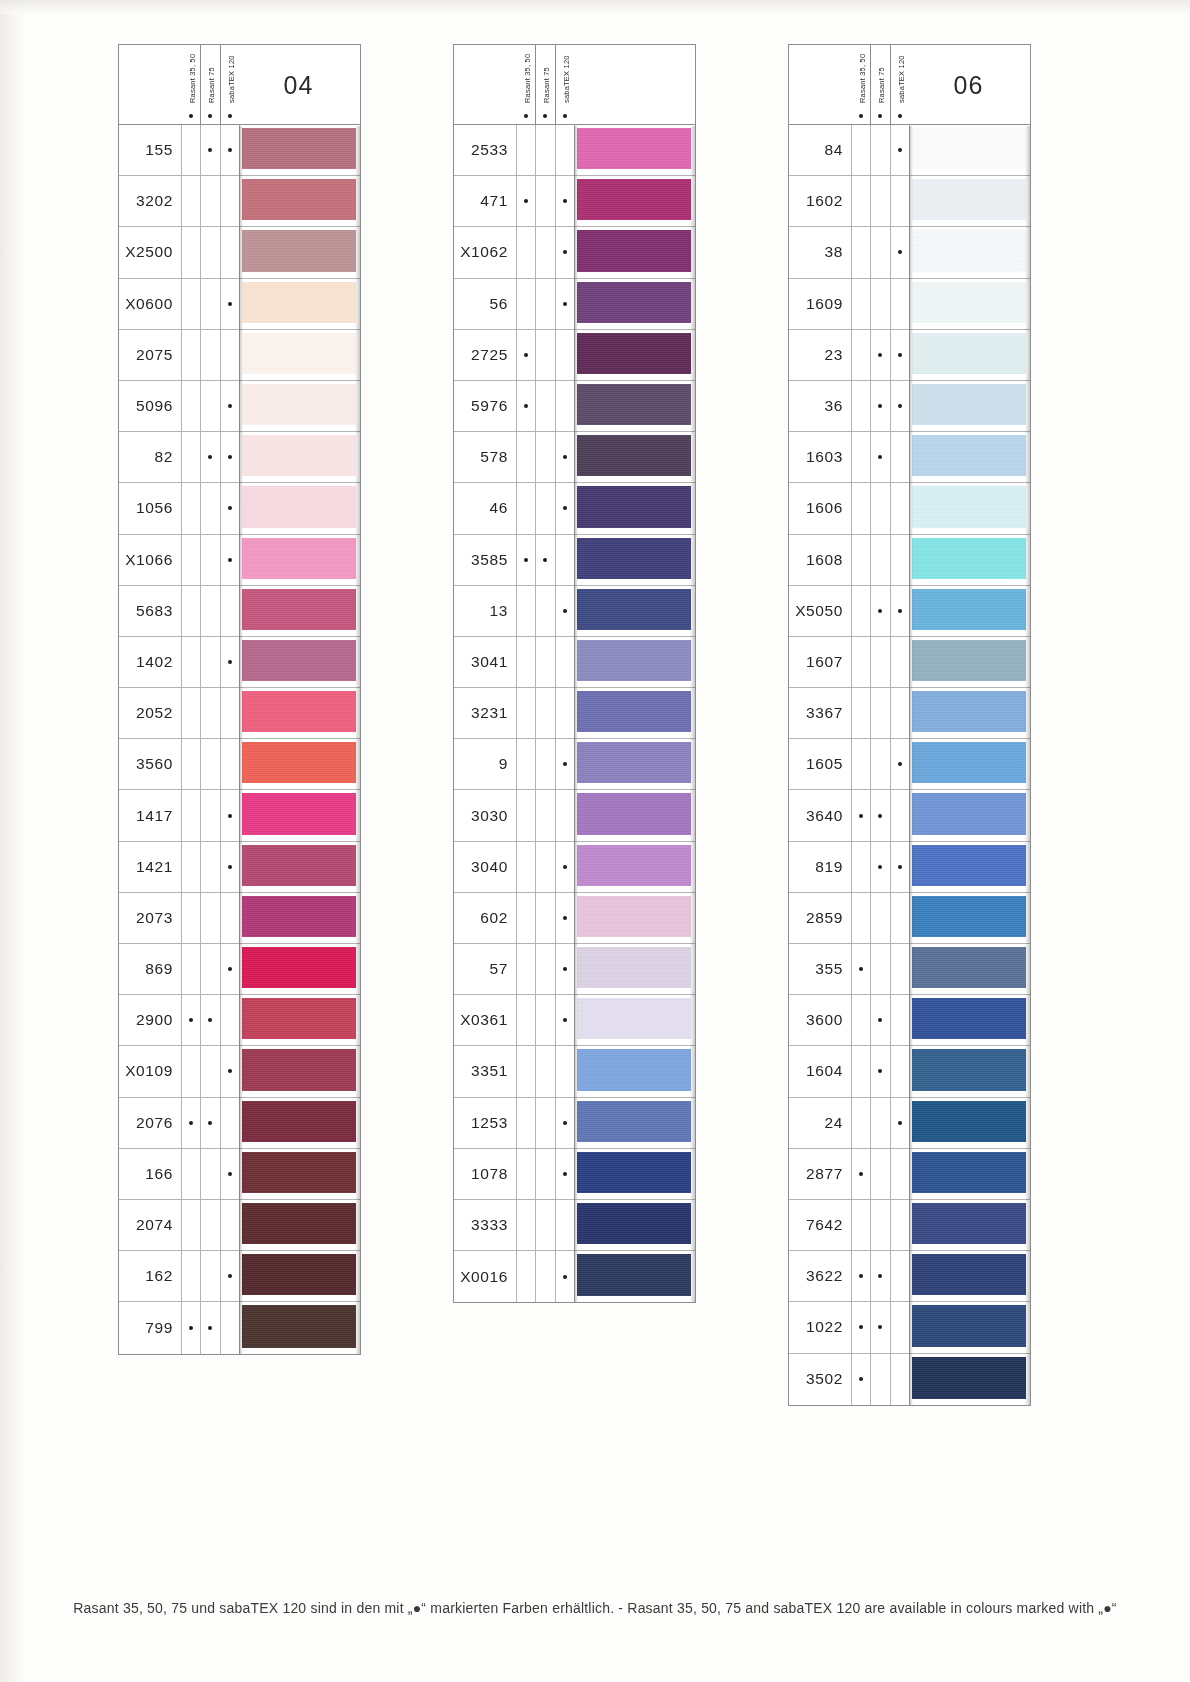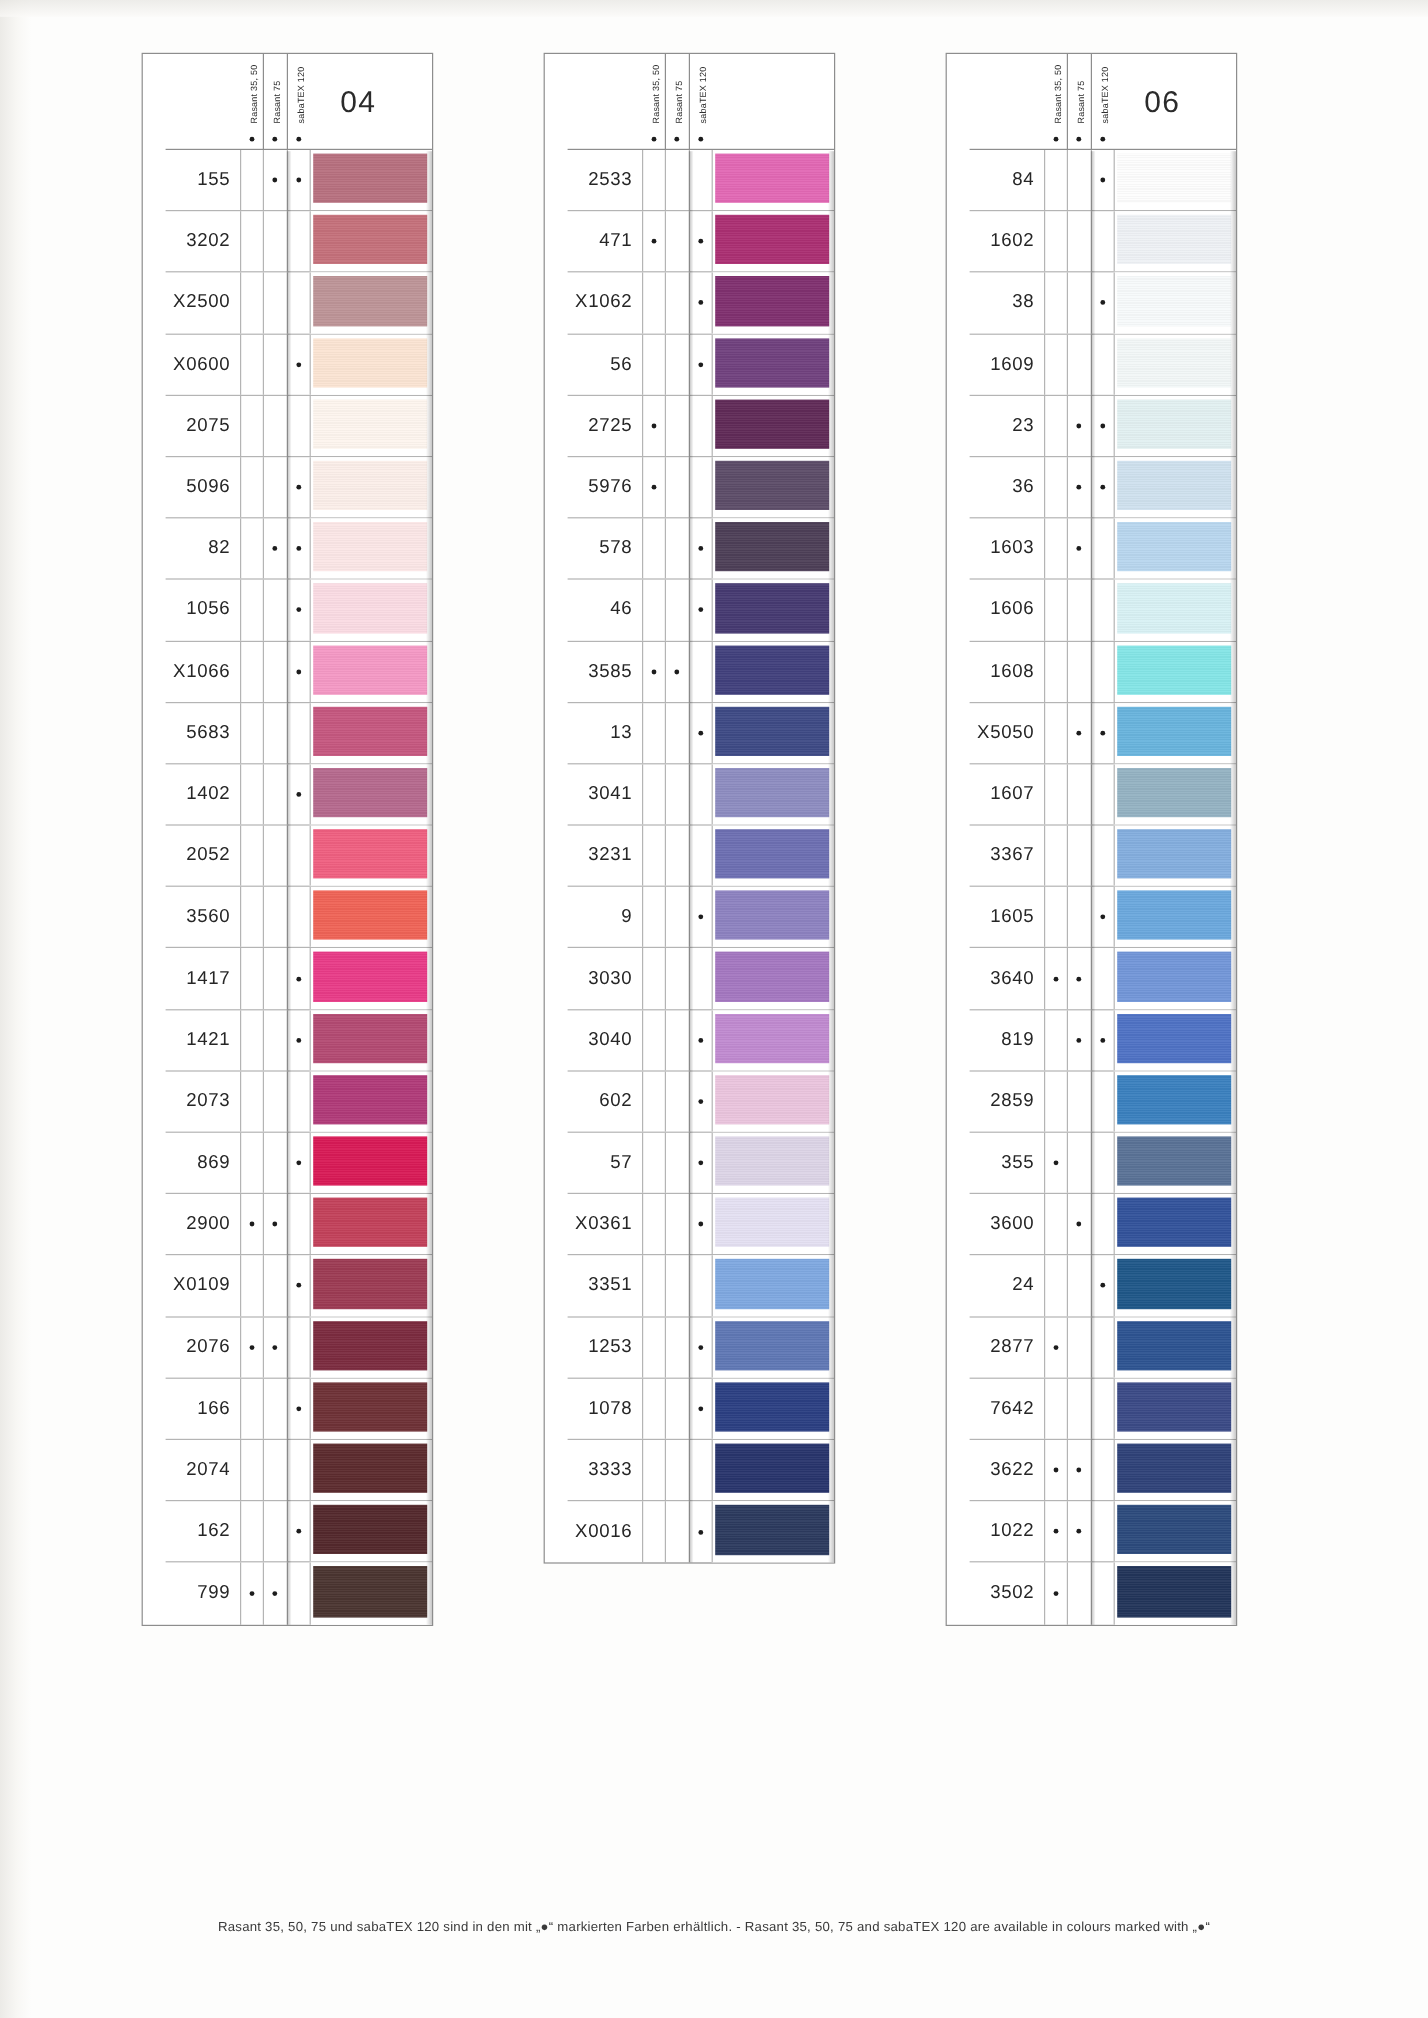--- a/index.html
+++ b/index.html
@@ -42,21 +42,20 @@
     width: 1190px; height: 1682px;
   }
 
   
   .card {
     position: absolute;
     top: 44px;
     background: #ffffff;
     border: 1px solid #8d8d8d;
     box-sizing: border-box;
-    padding-left: 19px;
   }
   .card-04 { left: 118px;  width: 243px; }
   .card-05 { left: 453px;  width: 243px; }
   .card-06 { left: 788px;  width: 243px; }
 
   
   .card-head {
     position: relative;
     height: 80px;
     border-bottom: 1px solid #8d8d8d;
@@ -206,21 +205,21 @@
     pointer-events: none;
     z-index: 3;
   }
 
   .footer {
     position: absolute;
     left: 0;
     top: 1600px;
     width: 1190px;
     text-align: center;
-    font-size: 11px;
+    font-size: 14px;
     color: #3a3a3a;
     letter-spacing: .2px;
   }
 </style>
 </head>
 <body>
 
 <div class="page">
   <div class="page-edge-left"></div>
   <div class="page-edge-top"></div>
@@ -1390,20 +1389,37 @@
             </div>
             <div class="mark off">
               <i></i>
             </div>
           </div>
           <div class="cell-swatch">
             <div class="swatch-chip" style="background: rgb(50, 82, 154);"></div>
           </div>
         </div>
         <div class="row">
+          <div class="cell-code">1604</div>
+          <div class="cell-marks">
+            <div class="mark off">
+              <i></i>
+            </div>
+            <div class="mark">
+              <i></i>
+            </div>
+            <div class="mark off">
+              <i></i>
+            </div>
+          </div>
+          <div class="cell-swatch">
+            <div class="swatch-chip" style="background: rgb(51, 98, 143);"></div>
+          </div>
+        </div>
+        <div class="row">
           <div class="cell-code">24</div>
           <div class="cell-marks">
             <div class="mark off">
               <i></i>
             </div>
             <div class="mark off">
               <i></i>
             </div>
             <div class="mark">
               <i></i>

